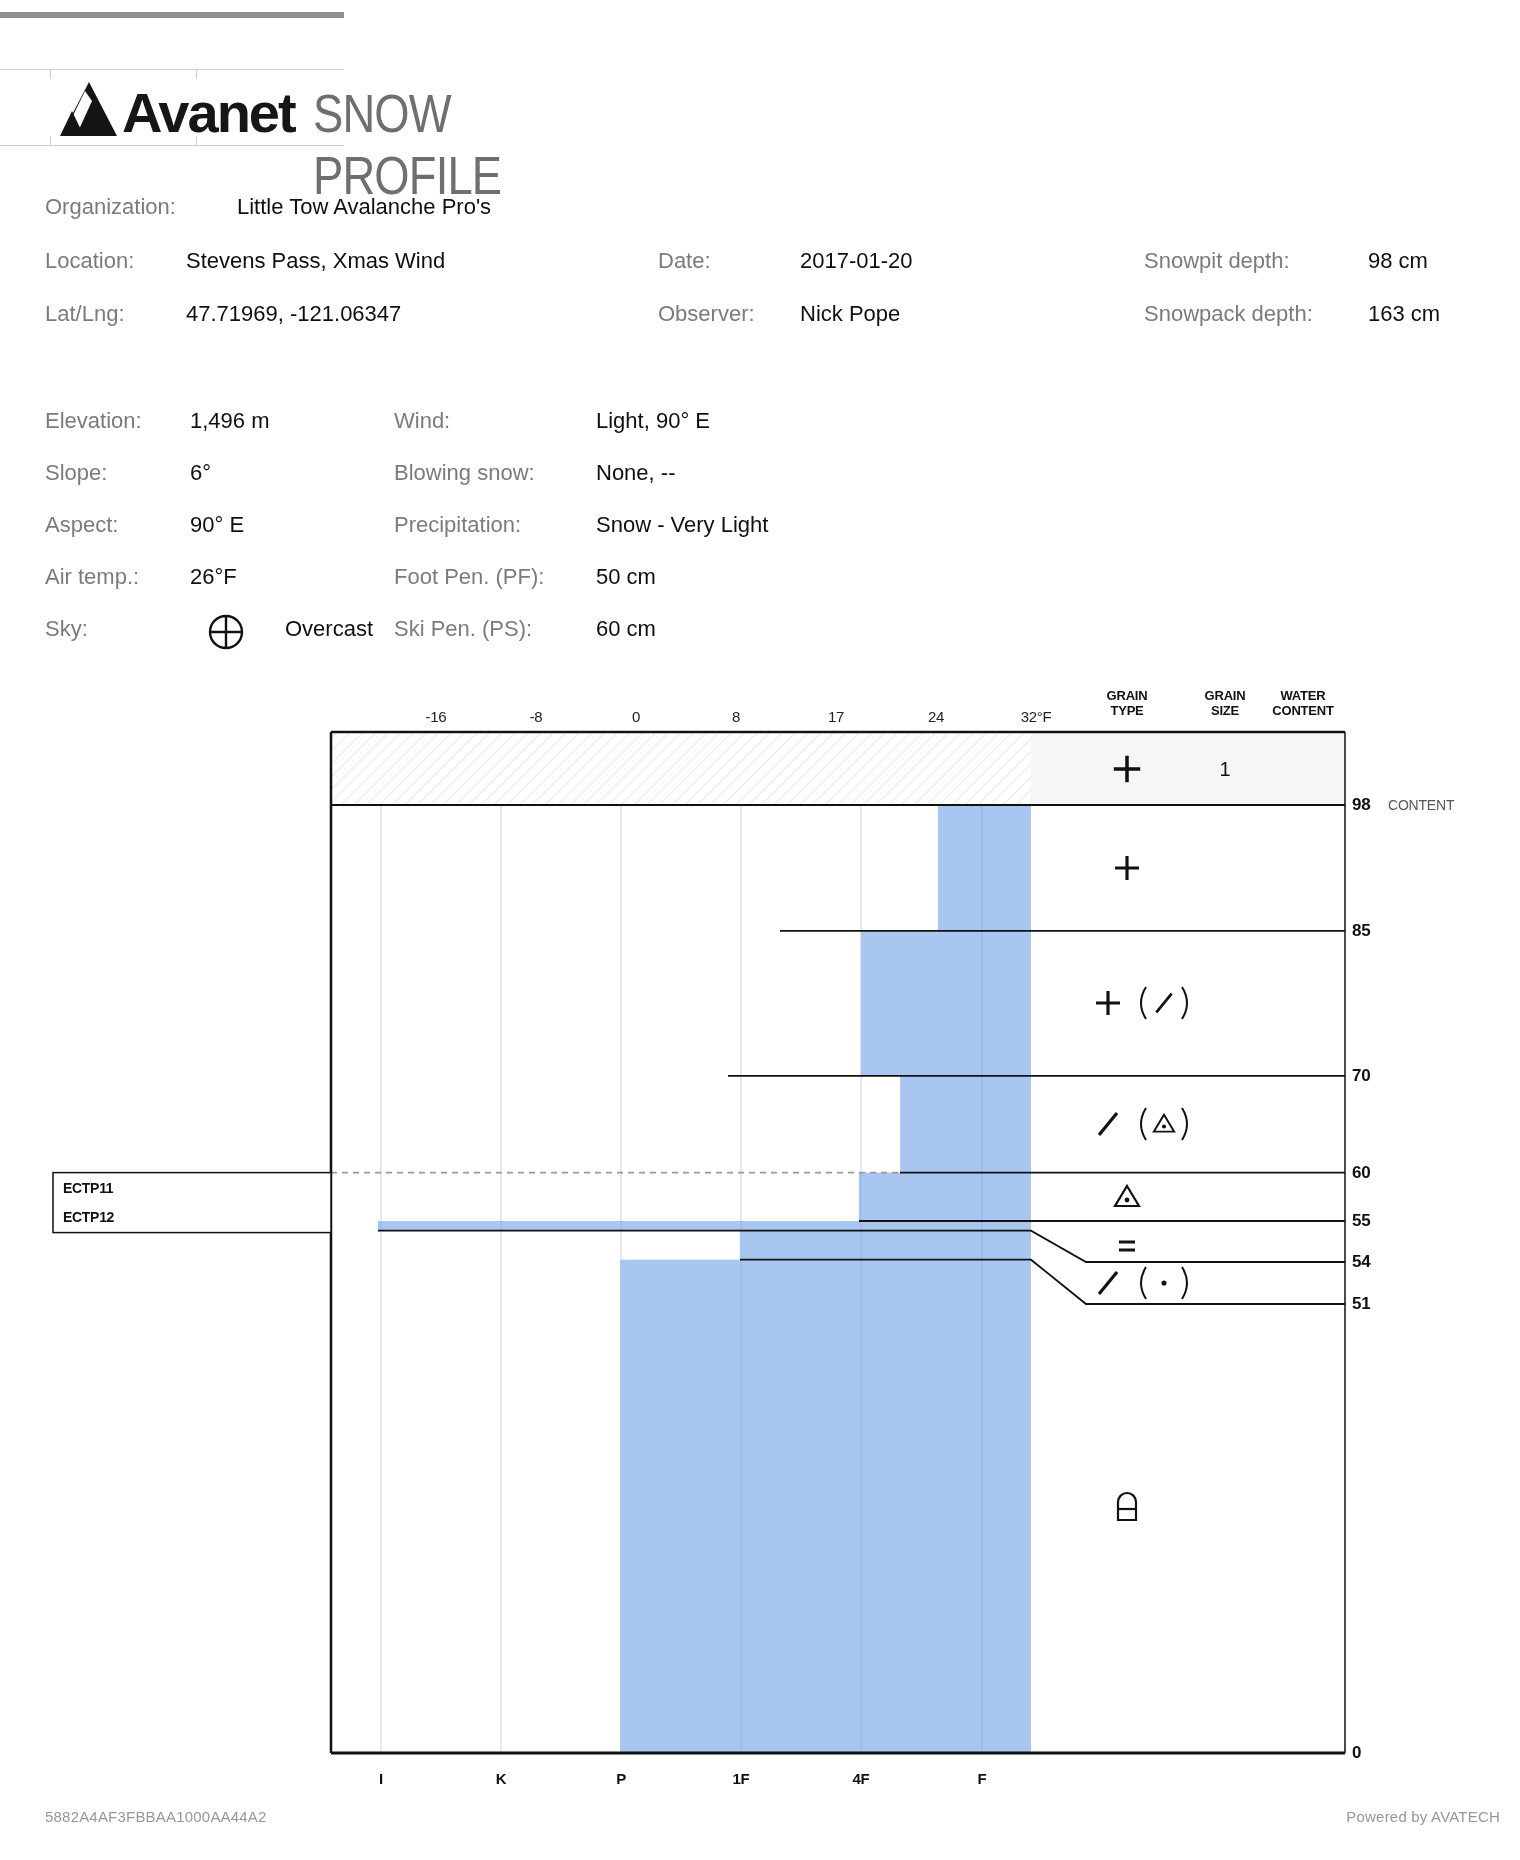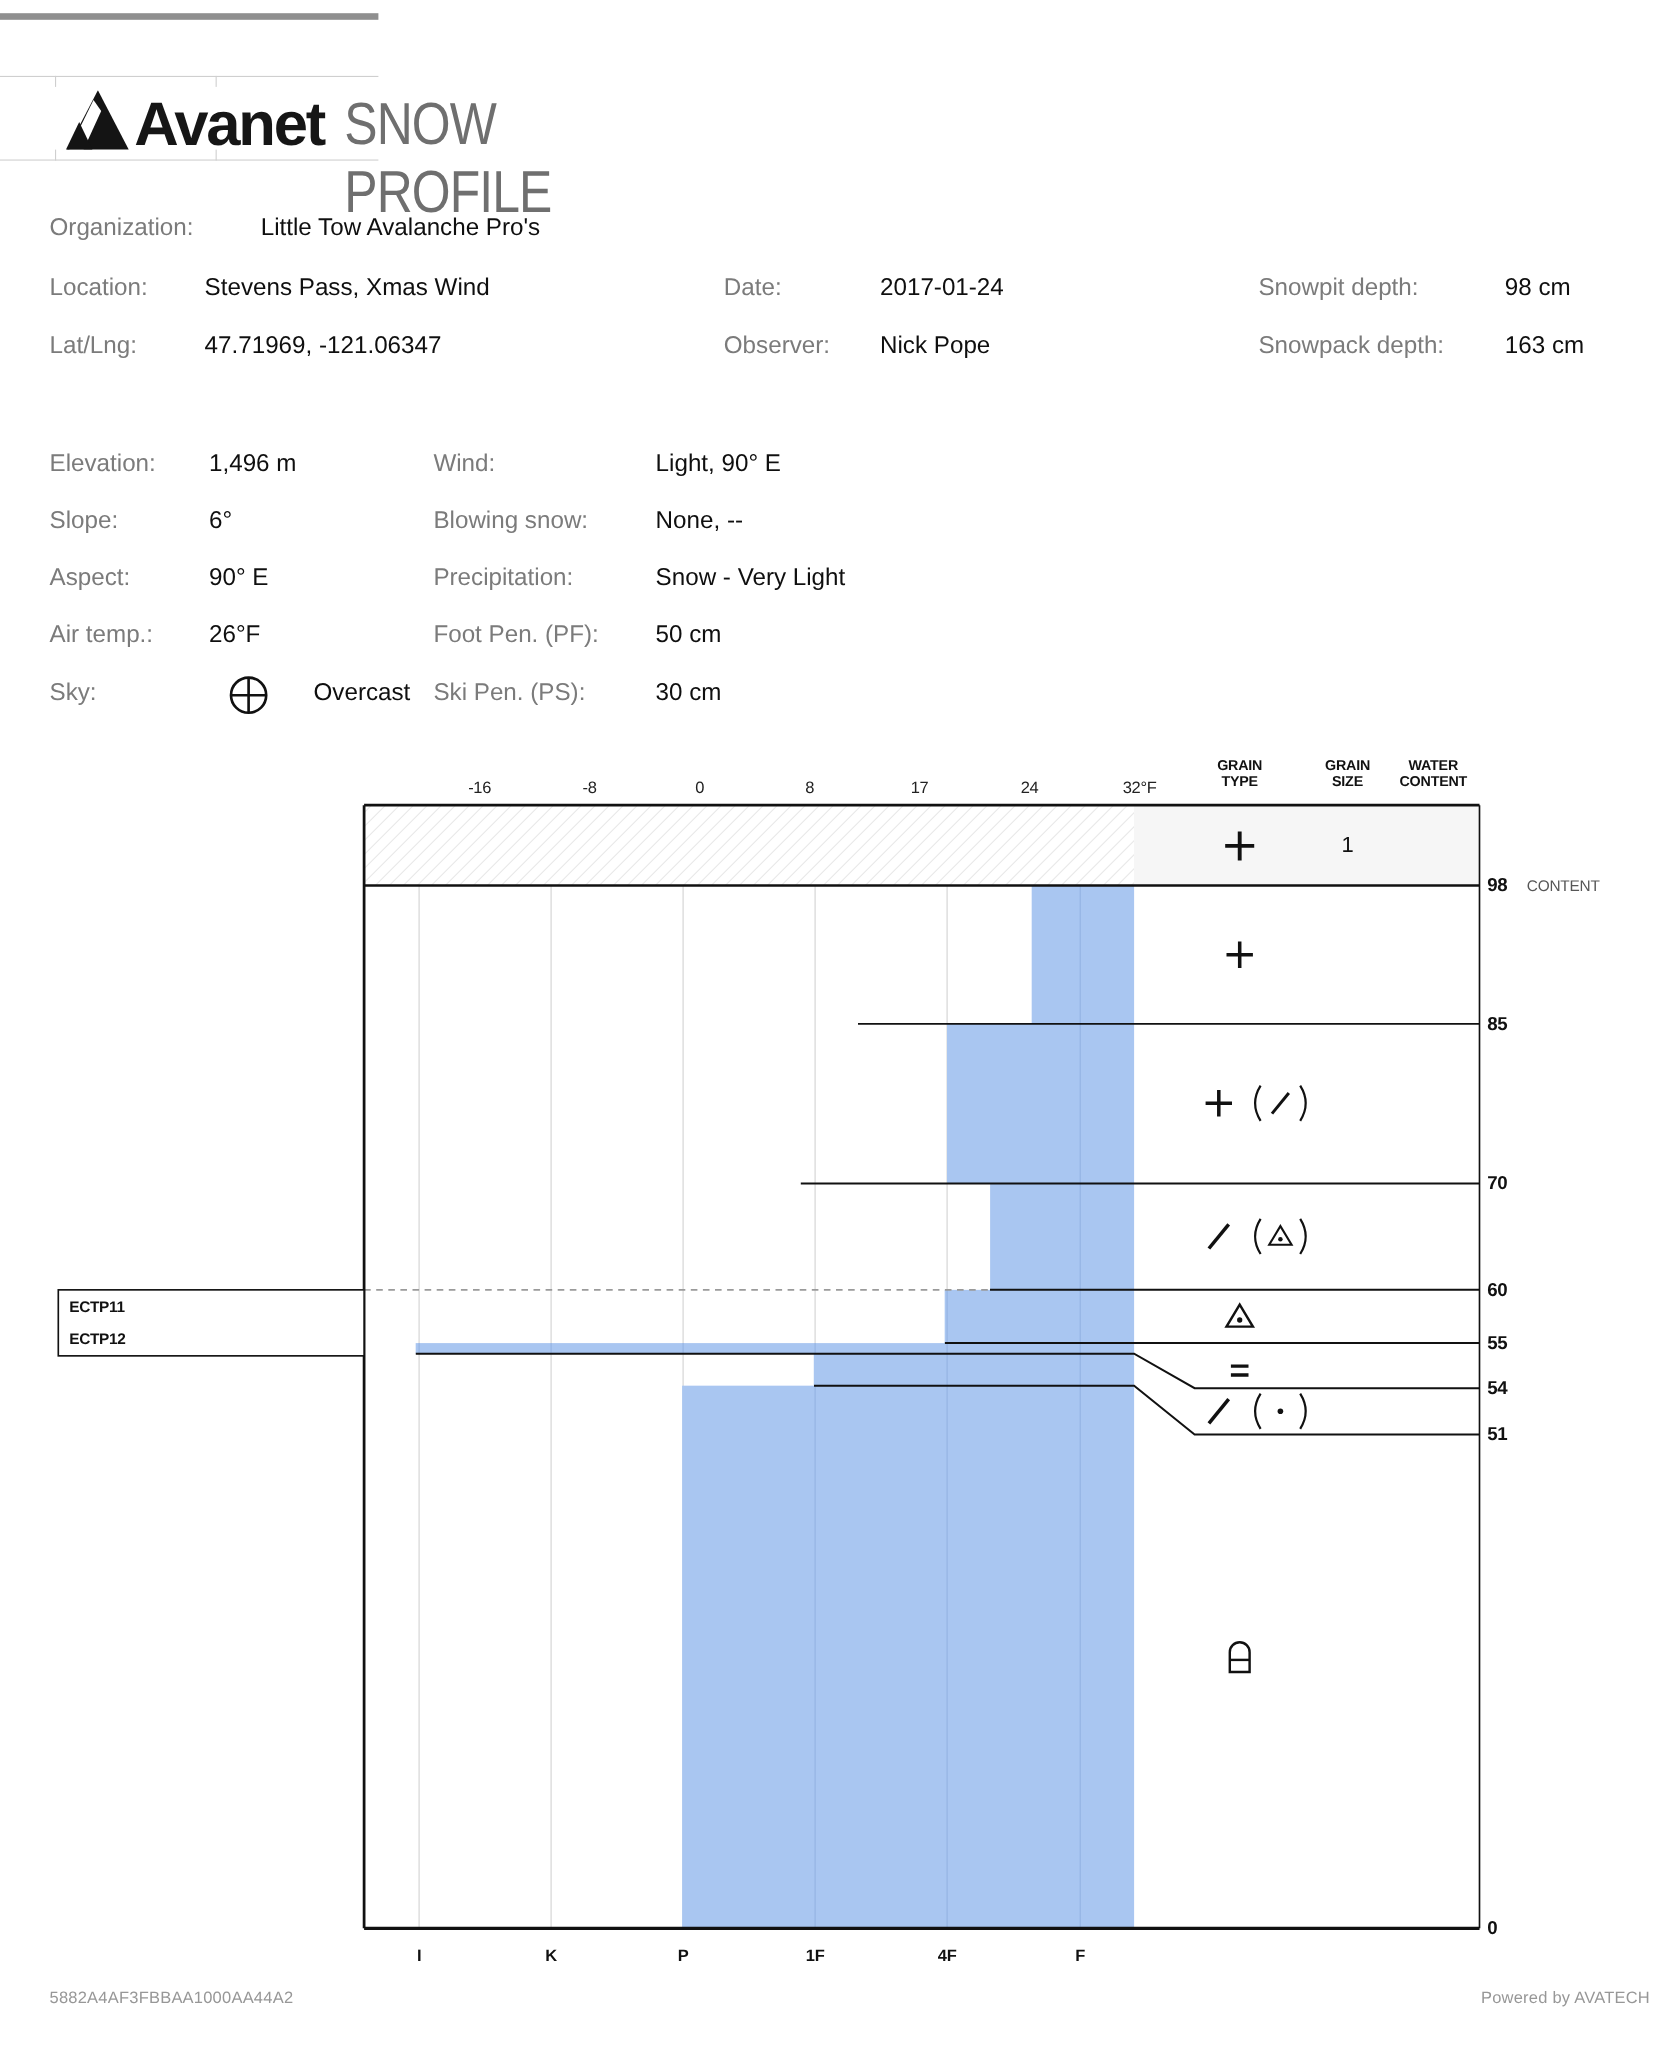--- a/index.html
+++ b/index.html
@@ -41,21 +41,21 @@
     <span class="abs product" style="left:258px;top:2px;">SNOW PROFILE</span>
   </div>
 
   <div>
     <span class="abs meta-txt lbl" style="left:45px;top:194px;">Organization:</span>
     <span class="abs meta-txt val" style="left:237px;top:194px;">Little Tow Avalanche Pro's</span>
 
     <span class="abs meta-txt lbl" style="left:45px;top:248px;">Location:</span>
     <span class="abs meta-txt val" style="left:186px;top:248px;">Stevens Pass, Xmas Wind</span>
     <span class="abs meta-txt lbl" style="left:658px;top:248px;">Date:</span>
-    <span class="abs meta-txt val" style="left:800px;top:248px;">2017-01-24</span>
+    <span class="abs meta-txt val" style="left:800px;top:248px;">2017-01-20</span>
     <span class="abs meta-txt lbl" style="left:1144px;top:248px;">Snowpit depth:</span>
     <span class="abs meta-txt val" style="left:1368px;top:248px;">98 cm</span>
 
     <span class="abs meta-txt lbl" style="left:45px;top:301px;">Lat/Lng:</span>
     <span class="abs meta-txt val" style="left:186px;top:301px;">47.71969, -121.06347</span>
     <span class="abs meta-txt lbl" style="left:658px;top:301px;">Observer:</span>
     <span class="abs meta-txt val" style="left:800px;top:301px;">Nick Pope</span>
     <span class="abs meta-txt lbl" style="left:1144px;top:301px;">Snowpack depth:</span>
     <span class="abs meta-txt val" style="left:1368px;top:301px;">163 cm</span>
   </div>
@@ -77,21 +77,21 @@
       <span class="abs meta-txt val" style="left: 285px; top: 616px;">Overcast</span>
       <span class="abs meta-txt lbl" style="left: 394px; top: 408px;">Wind:</span>
       <span class="abs meta-txt val" style="left: 596px; top: 408px;">Light, 90° E</span>
       <span class="abs meta-txt lbl" style="left: 394px; top: 460px;">Blowing snow:</span>
       <span class="abs meta-txt val" style="left: 596px; top: 460px;">None, --</span>
       <span class="abs meta-txt lbl" style="left: 394px; top: 512px;">Precipitation:</span>
       <span class="abs meta-txt val" style="left: 596px; top: 512px;">Snow - Very Light</span>
       <span class="abs meta-txt lbl" style="left: 394px; top: 564px;">Foot Pen. (PF):</span>
       <span class="abs meta-txt val" style="left: 596px; top: 564px;">50 cm</span>
       <span class="abs meta-txt lbl" style="left: 394px; top: 616px;">Ski Pen. (PS):</span>
-      <span class="abs meta-txt val" style="left: 596px; top: 616px;">30 cm</span>
+      <span class="abs meta-txt val" style="left: 596px; top: 616px;">60 cm</span>
     </div>
 
   <svg id="chart-svg" class="abs" style="left:0;top:0;" width="1520" height="1860" viewBox="0 0 1520 1860">
       <defs>
         <pattern id="hatch" width="9" height="9" patternUnits="userSpaceOnUse" patternTransform="rotate(45)">
           <path d="M0 0V9" stroke="#d9d9d9" stroke-width="1.2"></path>
         </pattern>
       </defs>
       <rect x="331" y="732" width="700" height="73" fill="#fff"></rect>
       <rect x="331" y="732" width="700" height="73" fill="url(#hatch)"></rect>

